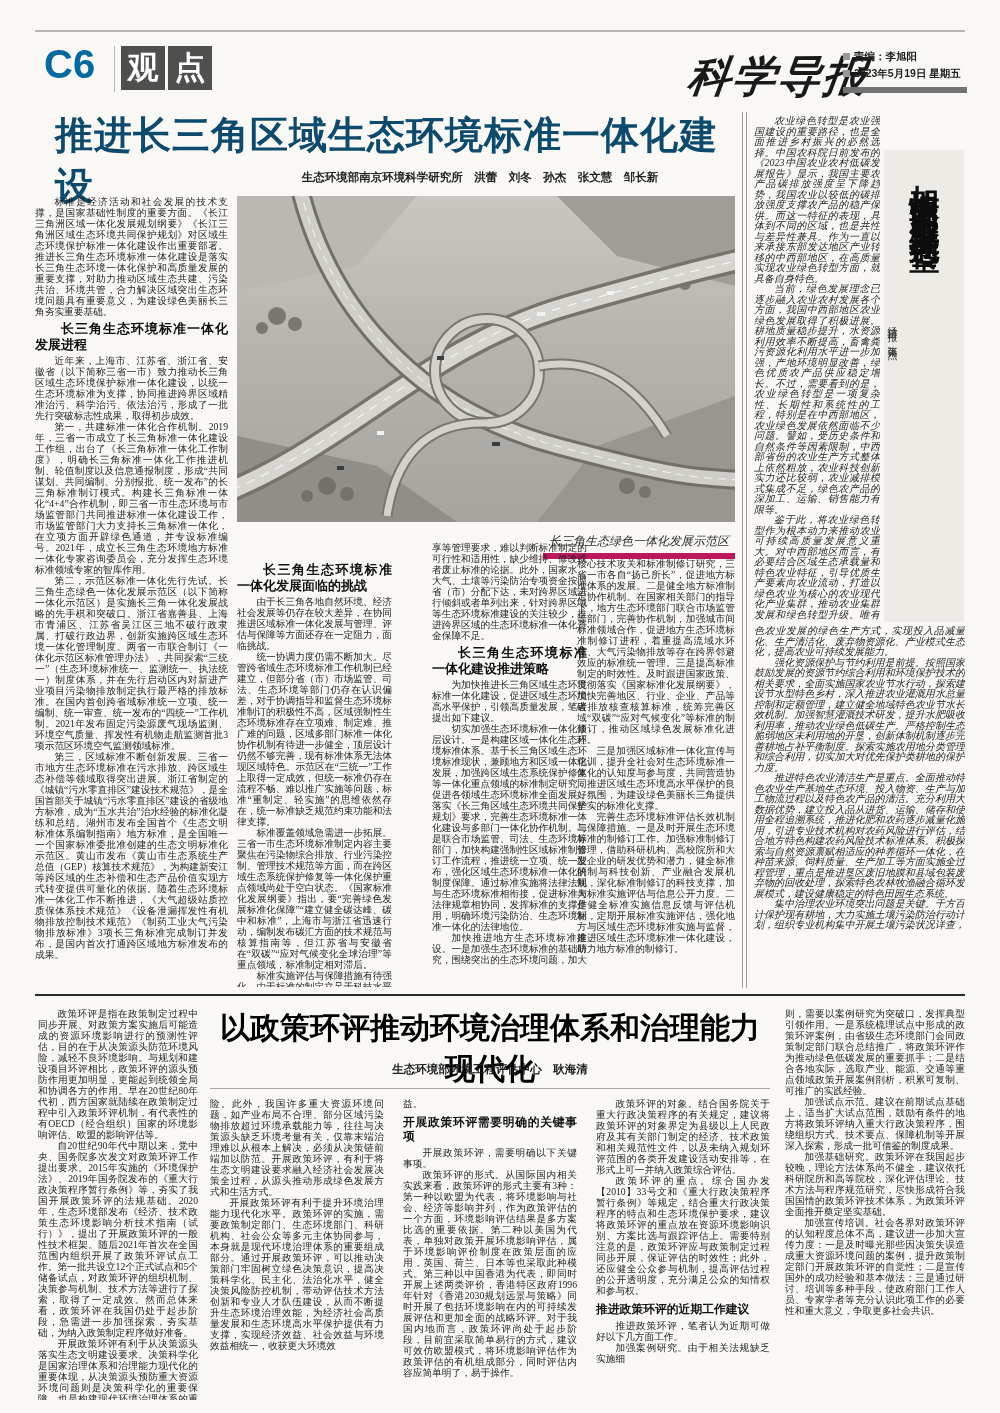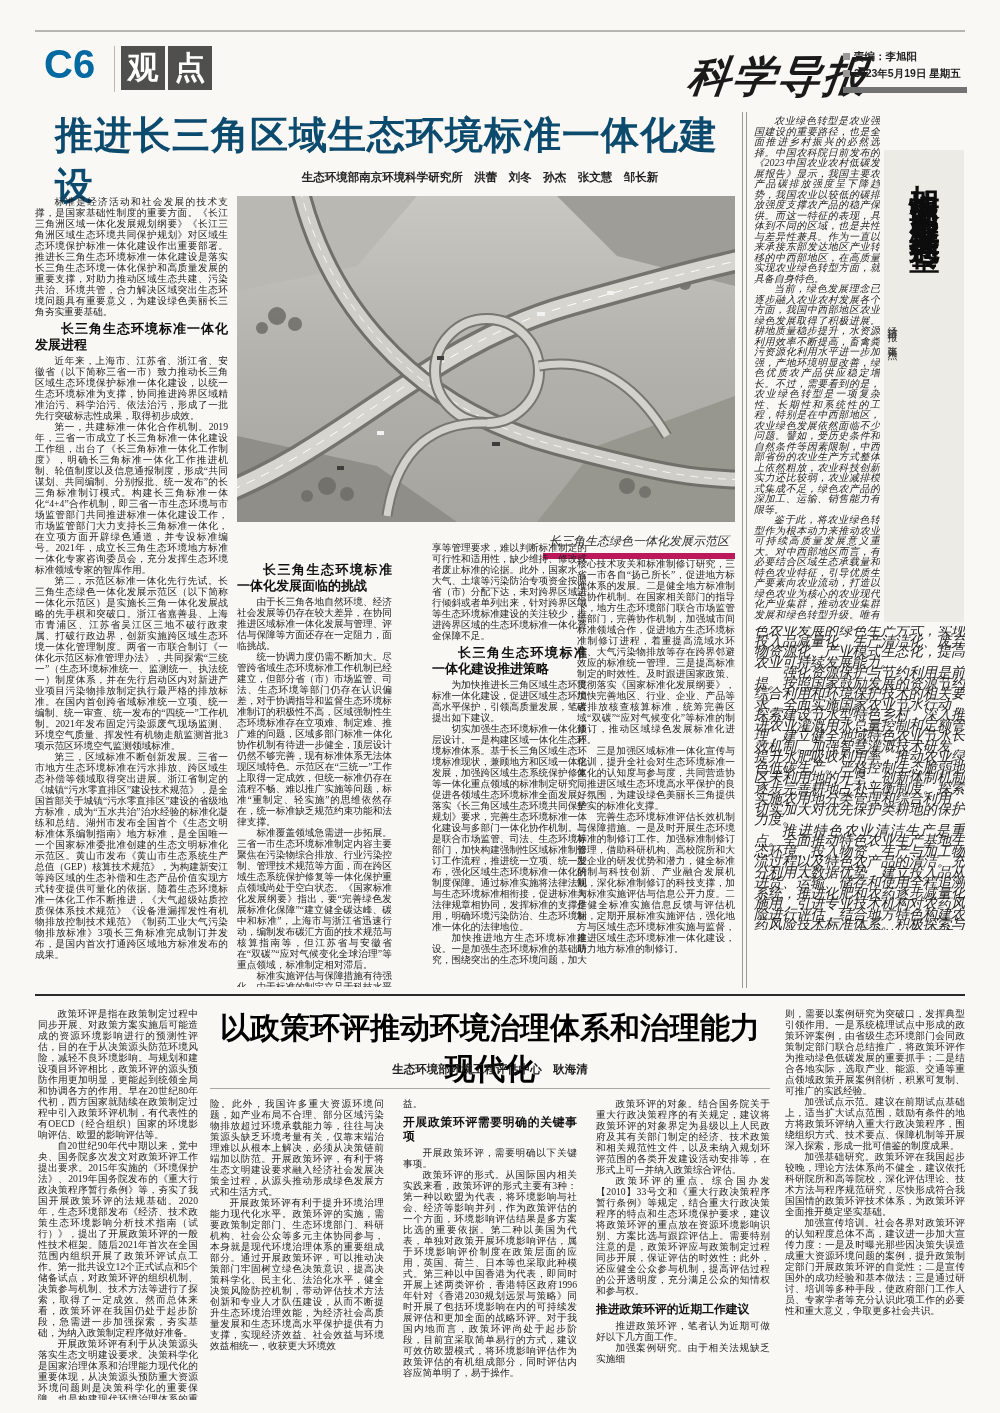--- a/index.html
+++ b/index.html
@@ -160,21 +160,21 @@
   <div class="abs side-line"></div>
   <div class="abs bodycol side-text" style="left:754px;top:116px;width:126px;height:504px;font-size:10px;line-height:10.5px;">
       <p class="para">农业绿色转型是农业强国建设的重要路径，也是全面推进乡村振兴的必然选择。中国农科院日前发布的《2023中国农业农村低碳发展报告》显示，我国主要农产品碳排放强度呈下降趋势，我国农业以较低的碳排放强度支撑农产品的稳产保供。而这一特征的表现，具体到不同的区域，也是共性与差异性兼具。作为一直以来承接东部发达地区产业转移的中西部地区，在高质量实现农业绿色转型方面，就具备自身特色。</p>
       <p class="para">当前，绿色发展理念已逐步融入农业农村发展各个方面，我国中西部地区农业绿色发展取得了积极进展。耕地质量稳步提升，水资源利用效率不断提高，畜禽粪污资源化利用水平进一步加强，产地环境明显改善，绿色优质农产品供应稳定增长。不过，需要看到的是，农业绿色转型是一项复杂性、长期性和系统性的工程，特别是在中西部地区，农业绿色发展依然面临不少问题。譬如，受历史条件和自然条件等因素限制，中西部省份的农业生产方式整体上依然粗放，农业科技创新实力还比较弱，农业减排模式集成不足，绿色农产品的深加工、运输、销售能力有限等。</p>
       <p class="para">鉴于此，将农业绿色转型作为根本动力来推动农业可持续高质量发展意义重大。对中西部地区而言，有必要结合区域生态承载量和特色农业特征，引导优质生产要素向农业流动，打造以绿色农业为核心的农业现代化产业集群，推动农业集群发展和绿色转型升级。唯有如此，才能推动形成特</p>
     </div>
   <div class="abs s-box">
     <div class="v-title">加快中西部农业集群绿色转型</div>
     <div class="v-source">经济日报　张再杰</div>
   </div>
-  <div class="abs bodycol side-text" style="left:754px;top:626px;width:211px;height:304px;font-size:14px;line-height:10.5px;">
+  <div class="abs bodycol side-text" style="left:754px;top:626px;width:211px;height:304px;font-size:10px;line-height:10.5px;">
       <p class="para cont">色农业发展的绿色生产方式，实现投入品减量化、生产清洁化、废弃物资源化、产业模式生态化，提高农业可持续发展能力。</p>
       <p class="para">强化资源保护与节约利用是前提。按照国家鼓励发展的资源节约综合利用和环境保护技术的相关要求，全面实施国家农业节水行动，探索建设节水型特色乡村，深入推进农业灌溉用水总量控制和定额管理，建立健全地域特色农业节水长效机制。加强智慧灌溉技术研发，提升水肥吸收利用率，推动农业绿色低碳生产。严格控制生态脆弱地区未利用地的开垦，创新体制机制逐步完善耕地占补平衡制度。探索实施农用地分类管理和综合利用，切实加大对优先保护类耕地的保护力度。</p>
       <p class="para">推进特色农业清洁生产是重点。全面推动特色农业生产基地生态环境、投入物资、生产与加工物流过程以及特色农产品的清洁。充分利用大数据优势，建立投入品从进货、运输、储存和使用全程追溯系统，推进化肥和农药逐步减量化施用，引进专业技术机构对农药风险进行评估，结合地方特色构建农药风险技术标准体系。积极探索与自然资源禀赋相适应的种养循环一体化，在种苗来源、饲料质量、生产加工等方面实施全过程管理，重点是推进垦区废旧地膜和县域包装废弃物的回收处理，探索特色农林牧渔融合循环发展模式，建设健康稳定的特色田园生态系统。</p>
       <p class="para">集中治理农业环境突出问题是关键。千方百计保护现有耕地，大力实施土壤污染防治行动计划，组织专业机构集中开展土壤污染状况详查，建立农业耕地分级分类数据库，为有序推进分类治理、有效修复和高效使用打下坚实基础。充分利用环保大督察的倒逼机制，加快环境监测和执法逐步向农村延伸，重点监测高污染行业企业的排放，严禁未经达标处理的城镇污水和其他污染物进入农业农村，强化全区域范围内的经常性执法监管，保护好农业生产生态环境。</p>
     </div>
 
   <div class="abs bottom-rule"></div>
   <div class="abs b-headline">以政策环评推动环境治理体系和治理能力现代化</div>
   <div class="abs b-byline">生态环境部环境工程评估中心　耿海清</div>
   <div class="abs b-rule"></div>

